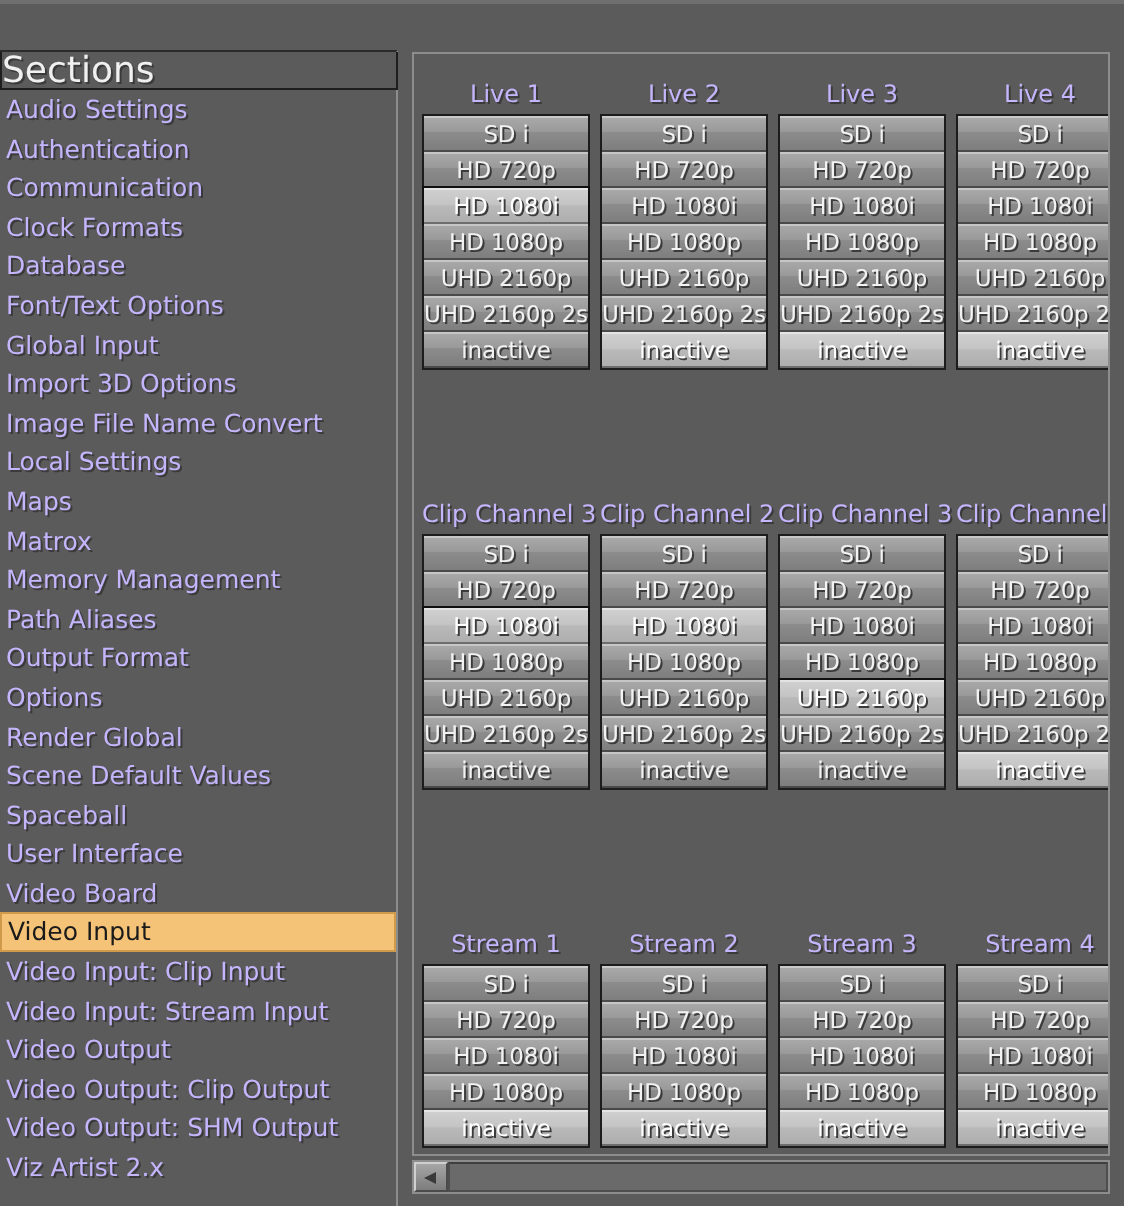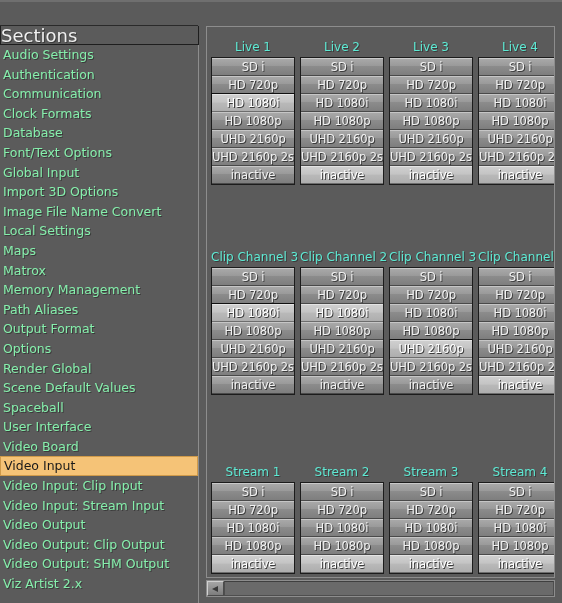--- a/index.html
+++ b/index.html
@@ -59,21 +59,21 @@
   }
   .sections-list {
     list-style: none;
     margin: 0;
     padding: 0;
   }
   .sections-list li {
     height: 19.6px;
     line-height: 19.6px;
     padding-left: 3px;
-    color: #86efac;
+    color: #c4b5fd;
     font-size: 12.5px;
     text-shadow: 1px 1px 0 #3a3a3a;
     white-space: nowrap;
     overflow: hidden;
     box-sizing: border-box;
   }
   .sections-list li.selected {
     background: #f5c377;
     color: #1a1a1a;
     text-shadow: none;
@@ -107,21 +107,21 @@
     display: flex;
     gap: 5px;
   }
   .col {
     width: 84px;
     flex: 0 0 84px;
   }
   .col-title {
     text-align: center;
     font-size: 12px;
-    color: #5eead4;
+    color: #c4b5fd;
     text-shadow: 1px 1px 0 #3a3a3a;
     height: 16px;
     line-height: 16px;
     margin-bottom: 2px;
     white-space: nowrap;
   }
   .btn-stack {
     display: flex;
     flex-direction: column;
     border: 1px solid #1c1c1c;

